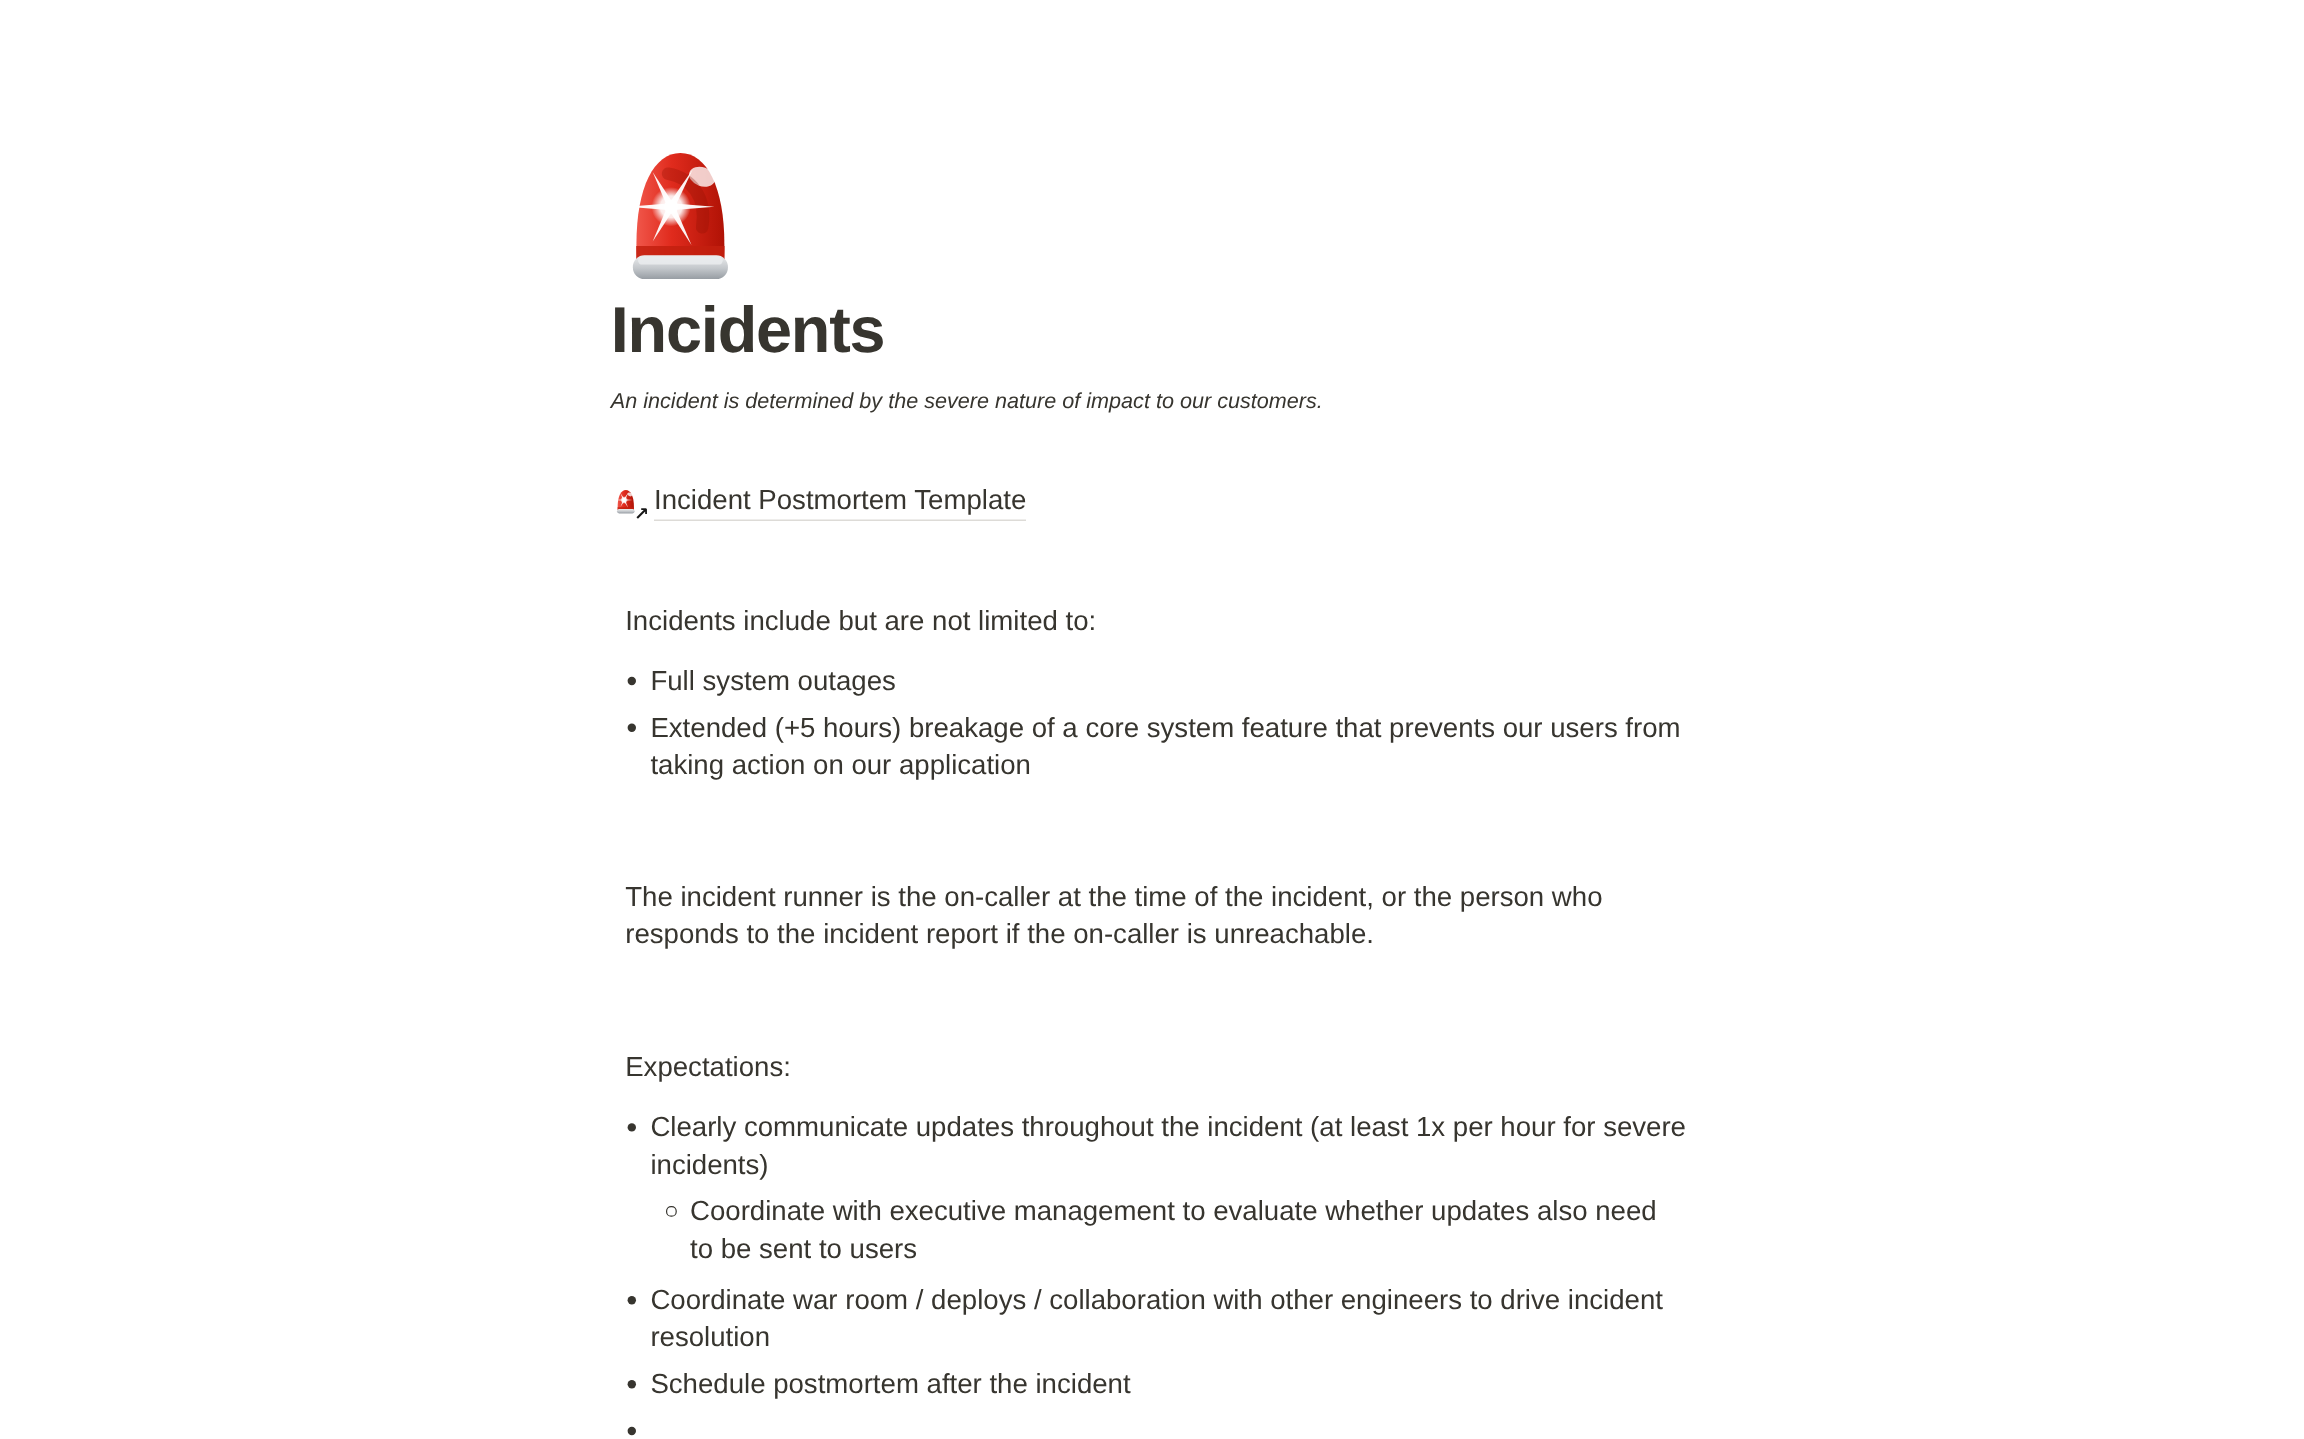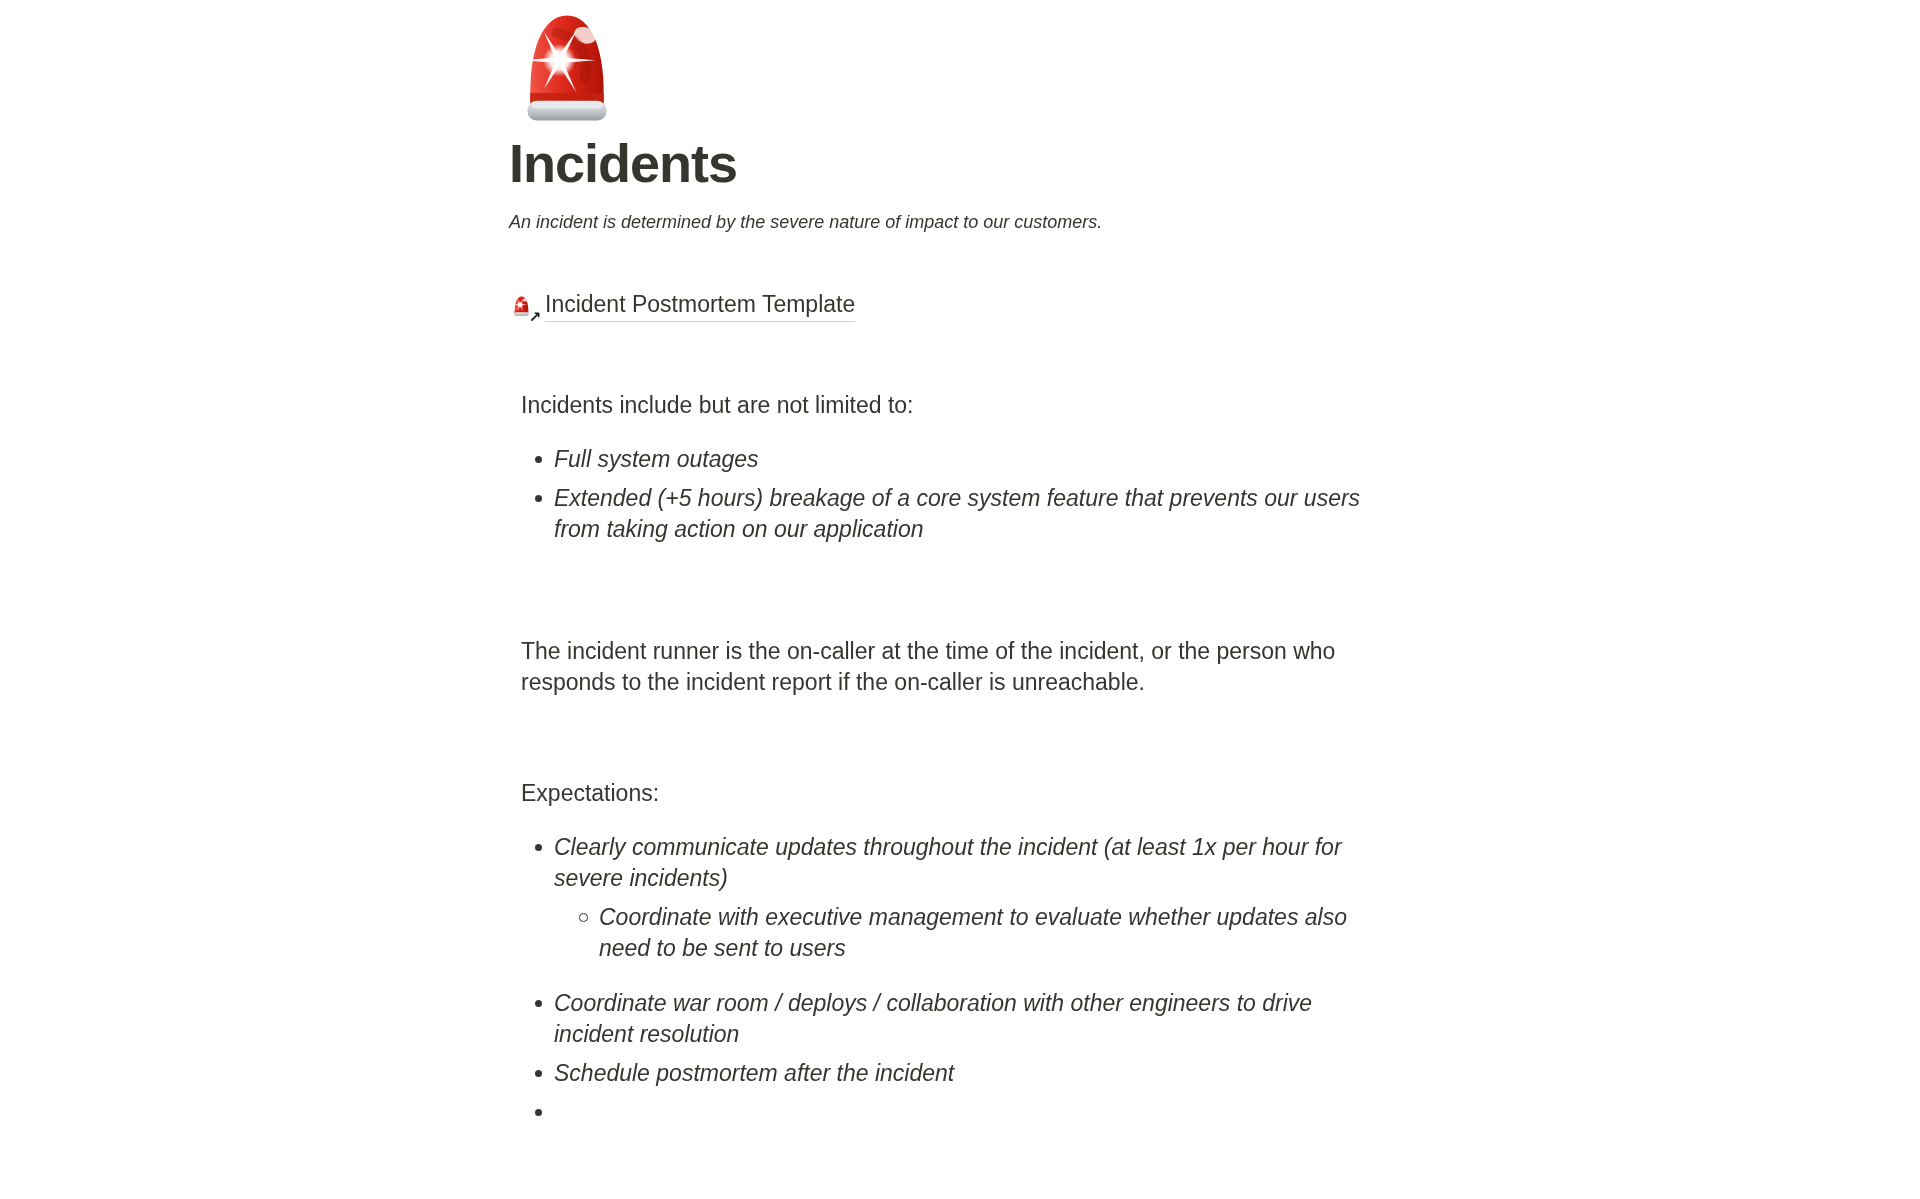--- a/index.html
+++ b/index.html
@@ -8,20 +8,21 @@
     margin: 0; padding: 0;
     width: 1920px; height: 1199px;
     background: #ffffff;
     overflow: hidden;
     font-family: "Liberation Sans", "DejaVu Sans", sans-serif;
     color: #37352f;
   }
   .content {
     width: 902px;
     margin: 0 auto;
+    padding-top: 112px;
     font-size: 23px;
     line-height: 31px;
   }
   .page-icon {
     width: 124px; height: 124px;
     margin-left: -4px;
     cursor: pointer;
   }
   .page-icon svg { width: 124px; height: 124px; }
   h1.page-title {
@@ -77,21 +78,21 @@
     border-bottom: 1.5px solid #d5d3ce;
     padding-bottom: 2px;
   }
   p.block {
     margin: 12px;
     padding: 3px 0;
     cursor: text;
   }
   ul.blist {
     list-style: none;
-    margin: 16px; padding: 0; font-style: italic;
+    margin: 4px; padding: 0;
   }
   li.bitem {
     position: relative;
     padding: 4px 0 4px 29px;
     cursor: text;
   }
   .dot {
     position: absolute;
     left: 10px; top: 16px;
     width: 7px; height: 7px;

